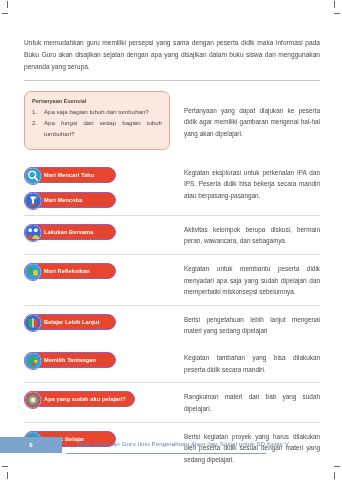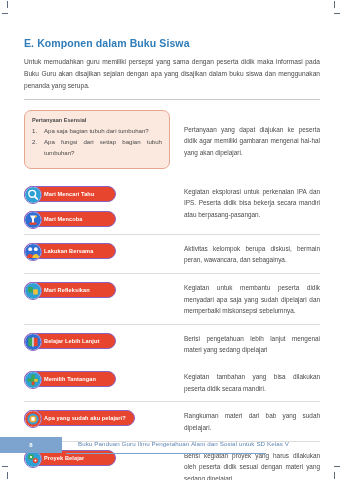--- a/index.html
+++ b/index.html
@@ -208,21 +208,20 @@
   <div class="crop tl-h"></div>
   <div class="crop tr-v"></div>
   <div class="crop tr-h"></div>
   <div class="crop bl-v"></div>
   <div class="crop bl-h"></div>
   <div class="crop br-v"></div>
   <div class="crop br-h"></div>
 
   <div class="content">
 
-    <div class="section-title">E. Komponen dalam Buku Siswa</div>
 
     <div class="intro">Untuk memudahkan guru memiliki persepsi yang sama dengan peserta didik maka informasi pada Buku Guru akan disajikan sejalan dengan apa yang disajikan dalam buku siswa dan menggunakan penanda yang serupa.</div>
 
     <div class="rule"></div>
 
     <div class="eq-row">
       <div class="eq-box">
         <div class="eq-title">Pertanyaan Esensial</div>
         <div class="eq-list">
           <div class="eq-item">

